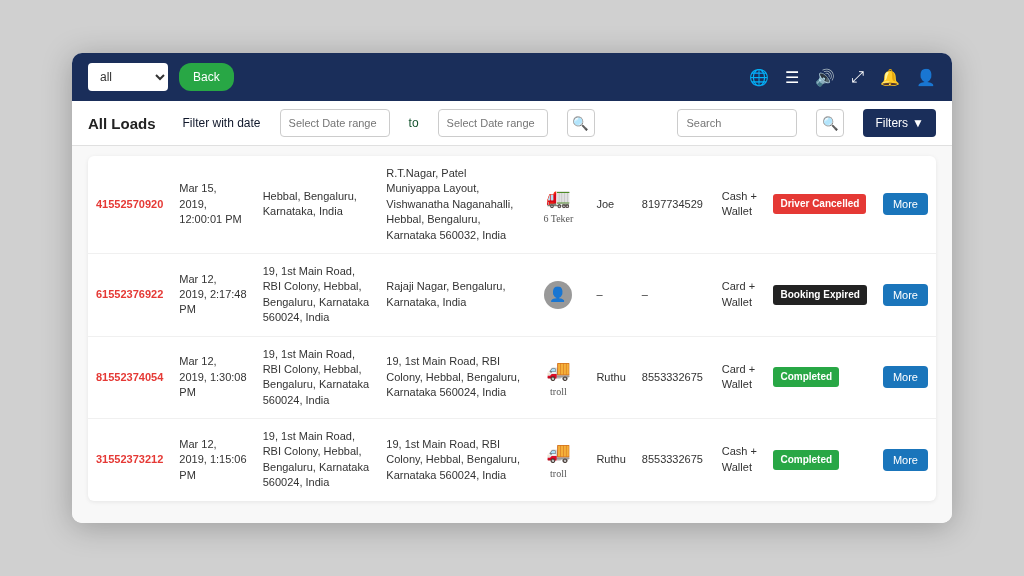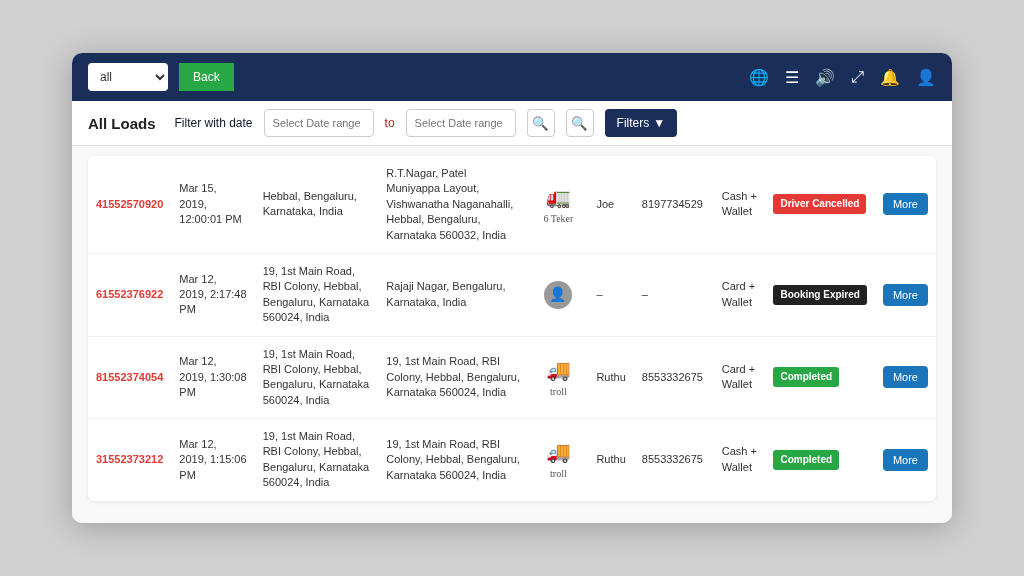--- a/index.html
+++ b/index.html
@@ -47,40 +47,40 @@
       font-size: 12px;
       color: #333;
       cursor: pointer;
       height: 28px;
       width: 80px;
     }
     .btn-back {
       background: #28a745;
       color: #fff;
       border: none;
-      border-radius: 0;
+      border-radius: 12px;
       padding: 5px 14px;
       font-size: 12px;
       cursor: pointer;
       height: 28px;
     }
     .header-icons {
       display: flex;
       align-items: center;
       gap: 16px;
       color: #fff;
       font-size: 16px;
     }
     
     .toolbar {
       background: #fff;
       display: flex;
       align-items: center;
       padding: 8px 16px;
-      gap: 11px;
+      gap: 19px;
       border-bottom: 1px solid #e0e0e0;
       flex-shrink: 0;
       flex-wrap: wrap;
     }
     .toolbar-title {
       font-size: 15px;
       font-weight: bold;
       color: #222;
       margin-right: 8px;
       white-space: nowrap;
@@ -95,21 +95,21 @@
       border-radius: 4px;
       padding: 4px 8px;
       font-size: 11px;
       color: #aaa;
       width: 110px;
       height: 28px;
       background: #fff;
     }
     .toolbar-to {
       font-size: 12px;
-      color: #b91c1c;
+      color: #14532d;
     }
     .search-btn-small {
       background: #fff;
       border: 1px solid #ccc;
       border-radius: 4px;
       width: 28px;
       height: 28px;
       cursor: pointer;
       display: flex;
       align-items: center;
@@ -298,20 +298,21 @@
     </div>
   </div>
 
   <div class="toolbar">
     <span class="toolbar-title">All Loads</span>
     <span class="toolbar-label">Filter with date</span>
     <input class="date-input" type="text" placeholder="Select Date range" style="">
     <span class="toolbar-to">to</span>
     <input class="date-input" type="text" placeholder="Select Date range" style="">
     <button class="search-btn-small">🔍</button>
+    <input class="search-input" type="text" placeholder="Search" style="">
     <button class="search-btn">🔍</button>
     <button class="btn-filters">
       <span>Filters</span>
       <span>▼</span>
     </button>
   </div>
 
   <div class="table-area">
     <table class="loads-table">
       <tbody id="loads-body">

